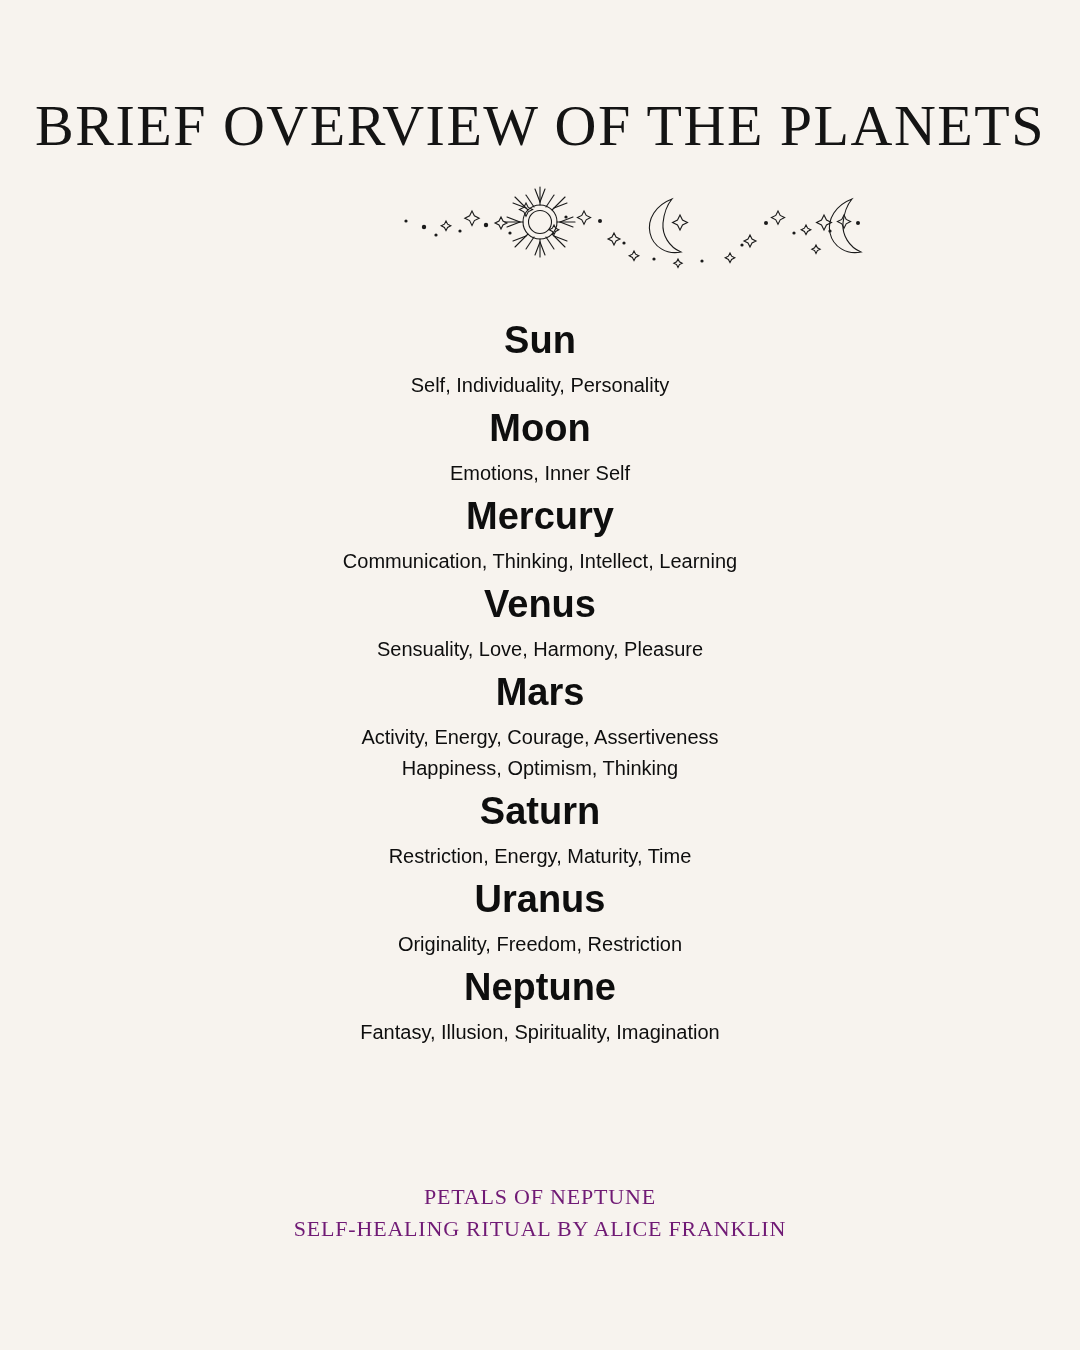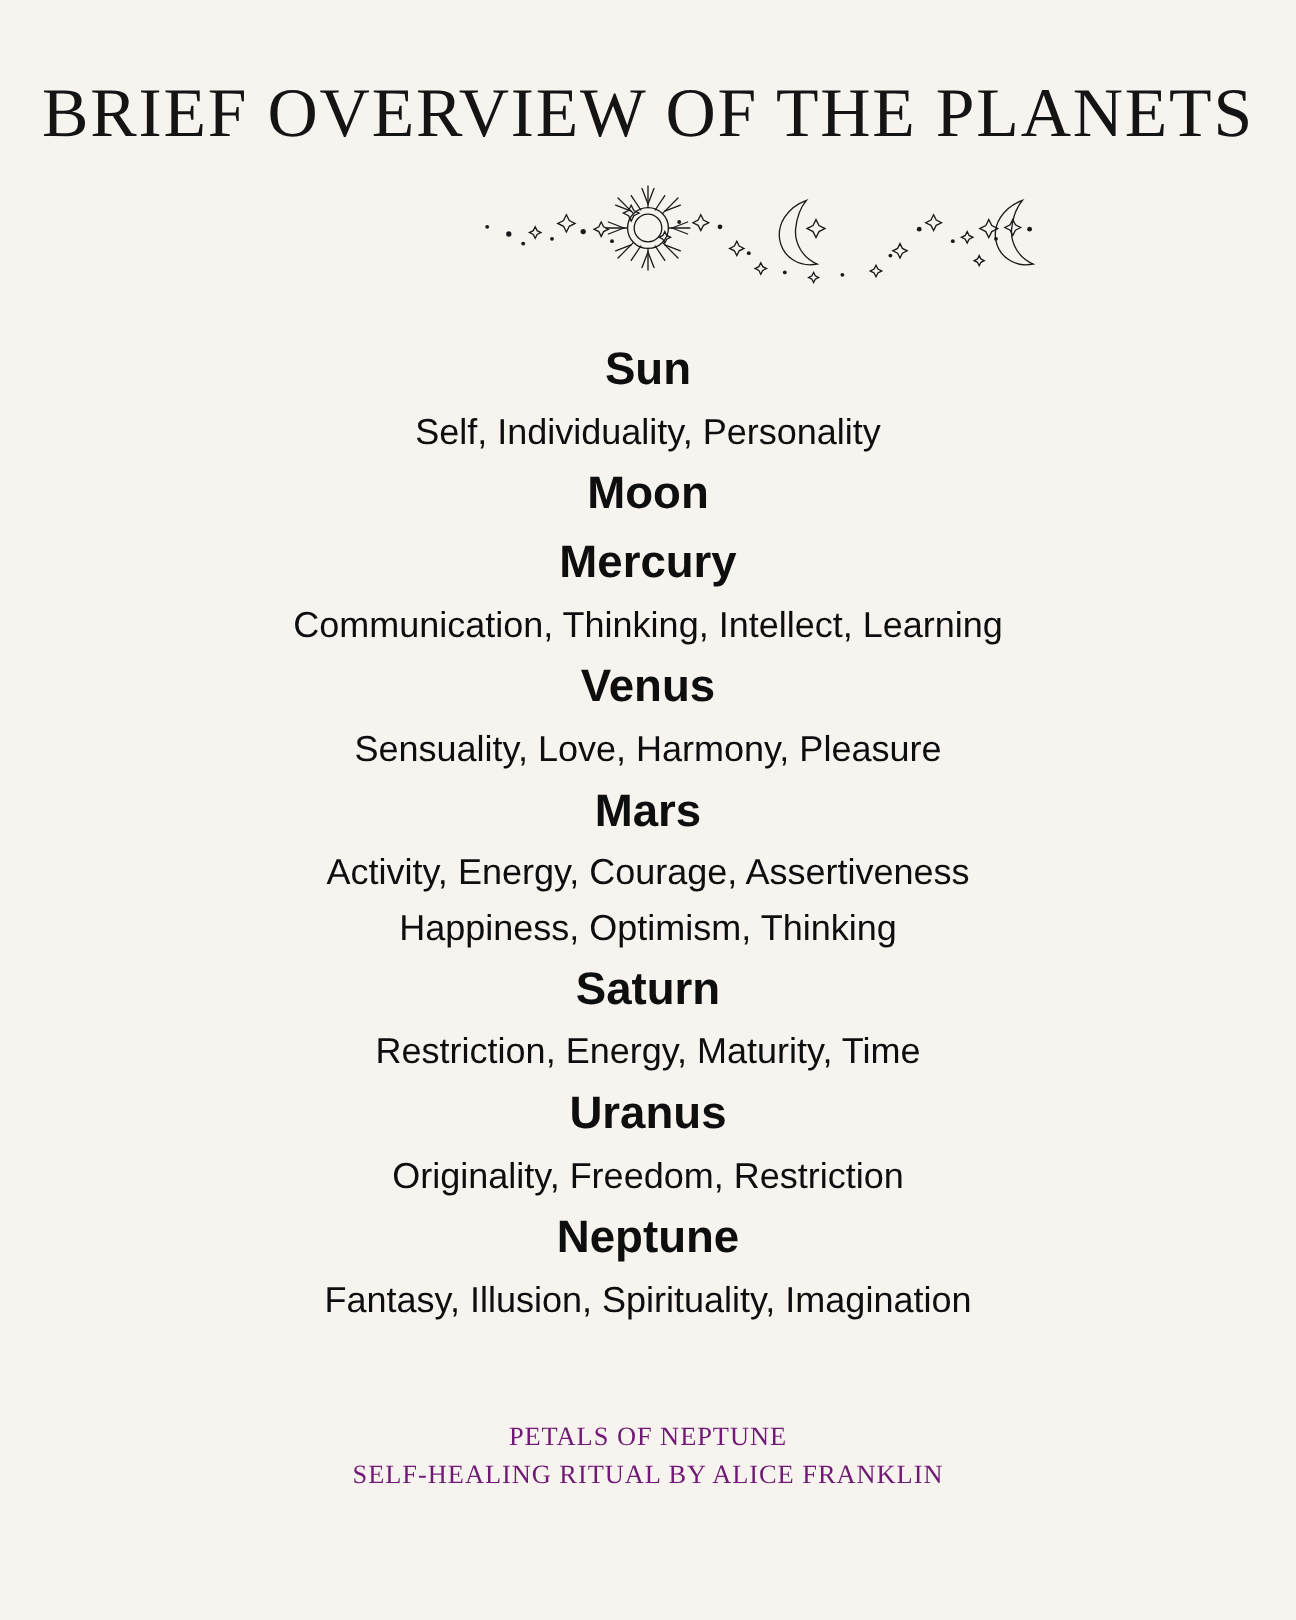--- a/index.html
+++ b/index.html
@@ -14,21 +14,21 @@
     color: #1a1a1a;
     overflow: hidden;
   }
   .page {
     width: 1080px;
     height: 1350px;
     box-sizing: border-box;
     display: flex;
     flex-direction: column;
     align-items: center;
-    padding: 64px 60px 40px 60px;
+    padding: 96px 60px 40px 60px;
     position: relative;
   }
   .title {
     font-family: "Liberation Serif", serif;
     font-size: 58px;
     letter-spacing: 1.5px;
     line-height: 1.05;
     color: #141414;
     text-align: center;
     font-weight: 400;
@@ -46,21 +46,21 @@
     width: 100%;
     text-align: center;
   }
   .planet-name {
     font-size: 38px;
     font-weight: bold;
     line-height: 1.52;
     color: #0e0e0e;
   }
   .planet-desc {
-    font-size: 30px;
+    font-size: 20px;
     font-weight: 400;
     line-height: 1.52;
     color: #0e0e0e;
   }
   .footer {
     position: absolute;
     left: 0;
     right: 0;
     bottom: 105px;
     text-align: center;
@@ -155,20 +155,21 @@
         <circle cx="196" cy="46" r="1.6"></circle>
     </g>
   </svg>
 
   <div class="list">
 
     <div class="planet-name">Sun</div>
     <div class="planet-desc">Self, Individuality, Personality</div>
 
     <div class="planet-name">Moon</div>
+    <div class="planet-desc">Emotions, Inner Self</div>
 
     <div class="planet-name">Mercury</div>
     <div class="planet-desc">Communication, Thinking, Intellect, Learning</div>
 
     <div class="planet-name">Venus</div>
     <div class="planet-desc">Sensuality, Love, Harmony, Pleasure</div>
 
     <div class="planet-name">Mars</div>
     <div class="planet-desc">Activity, Energy, Courage, Assertiveness</div>
 

